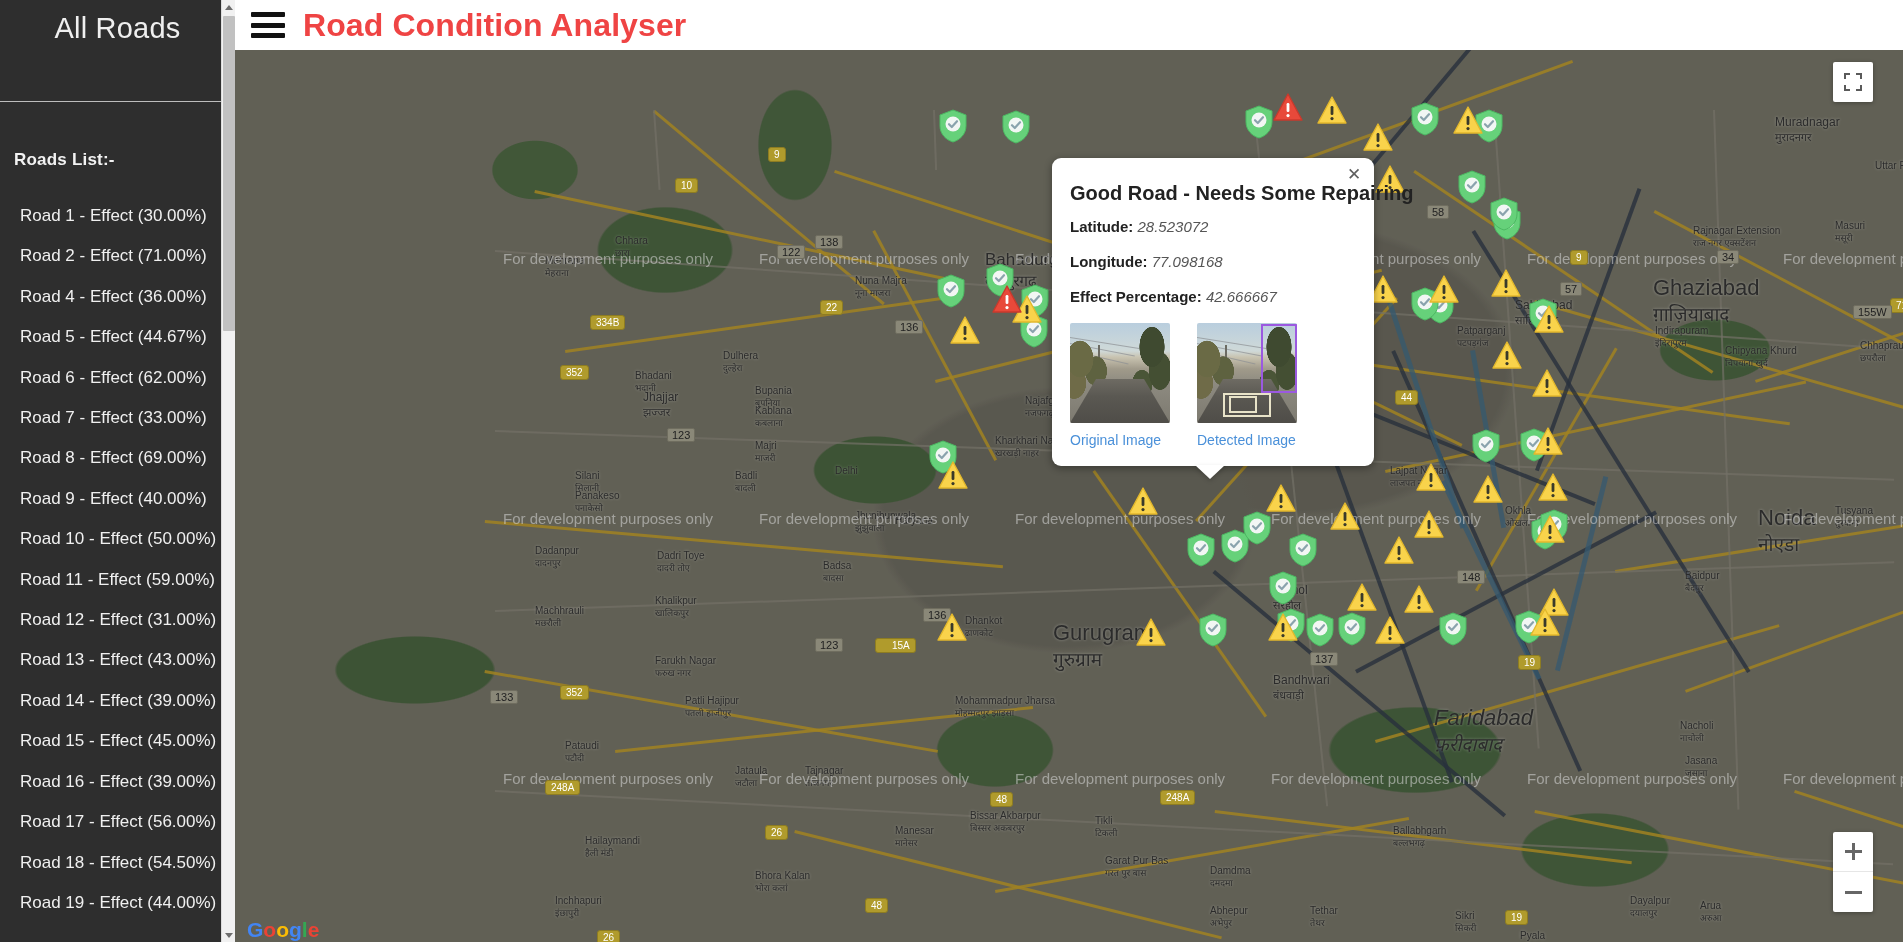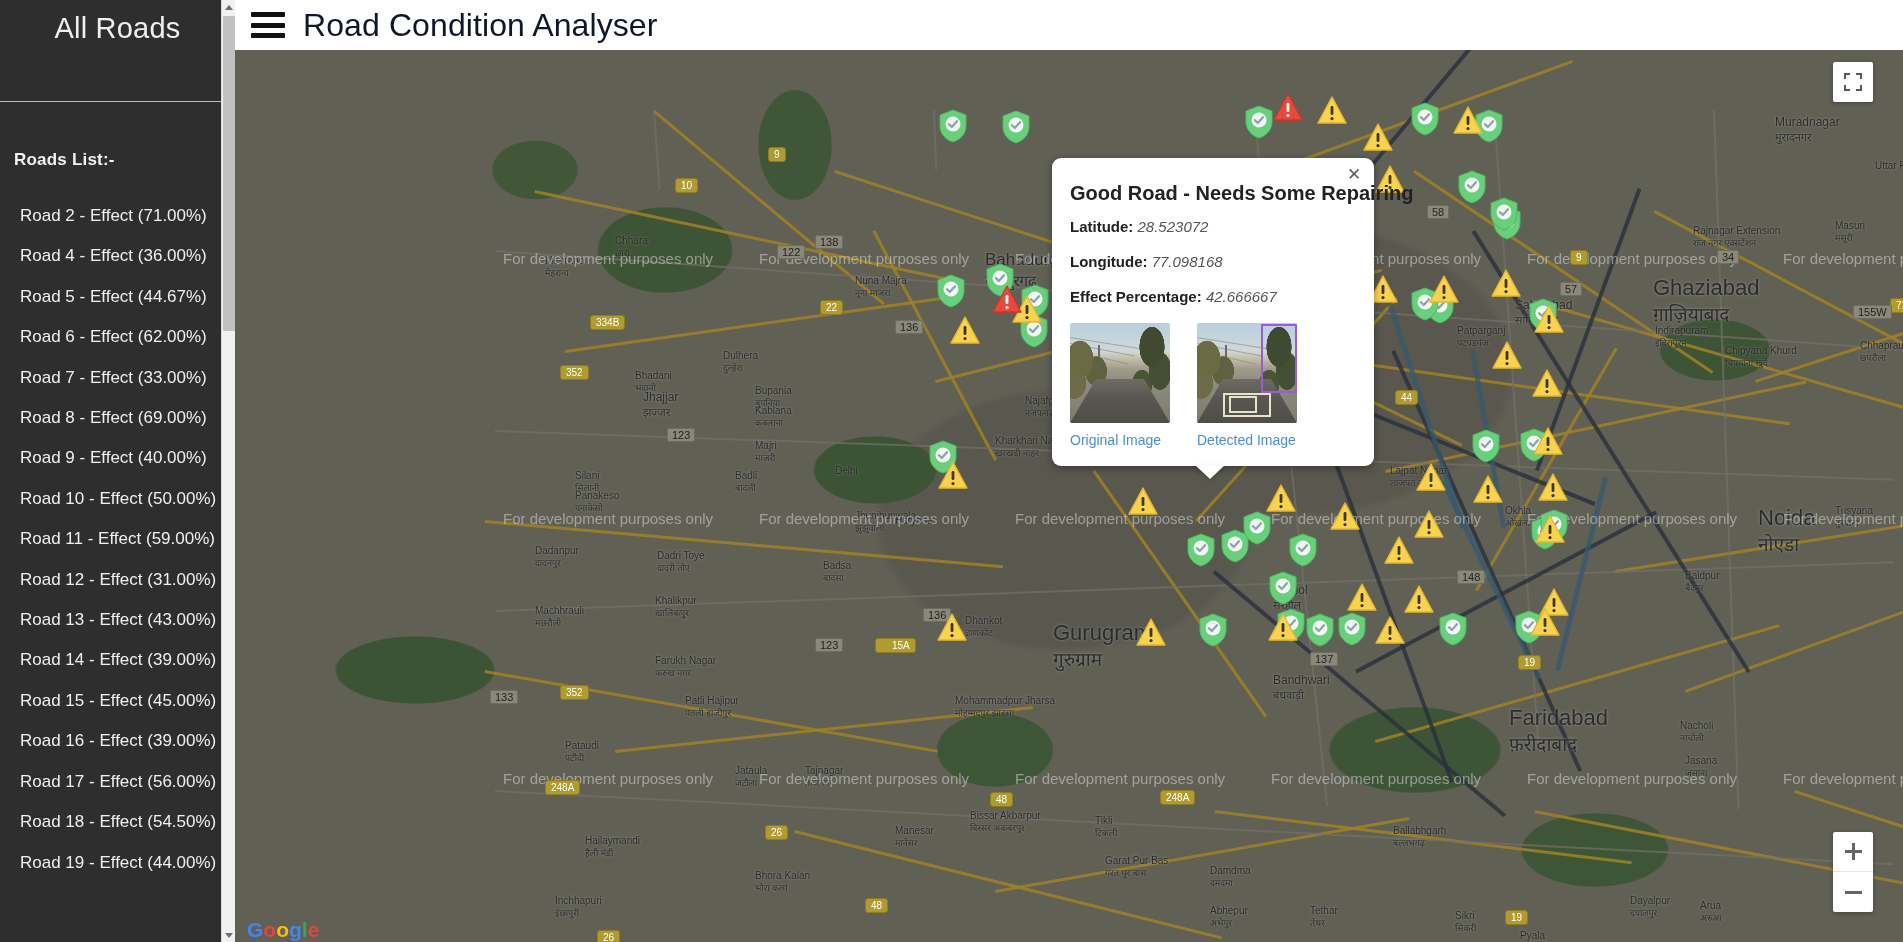--- a/index.html
+++ b/index.html
@@ -69,21 +69,21 @@
     background: #ffffff;
     display: flex; align-items: center;
     padding-left: 16px;
   }
   #hamburger {
     width: 34px; height: 26px; margin-right: 18px;
     display: flex; flex-direction: column; justify-content: space-between;
     cursor: pointer;
   }
   #hamburger span { display:block; height: 5px; background: #111; border-radius: 1px; }
-  #app-title { font-size: 32px; color: #0f172a; font-weight: 400; letter-spacing: .1px; }
+  #app-title { font-size: 32px; color: #ef4444; font-weight: 700; letter-spacing: .1px; }
 
   
   #map {
     position: absolute; top: 50px; left: 0;
     width: 1668px; height: 892px;
     overflow: hidden;
     background: #7d7a6c;
   }
   #map-base {
     position:absolute; inset:0;
@@ -223,20 +223,21 @@
 
 <div id="app">
 
   <aside id="sidebar">
     <div class="sidebar-head">
       <div class="sidebar-title">All Roads</div>
     </div>
     <div class="sidebar-body">
       <div class="roads-list-label">Roads List:-</div>
       <div id="roads-list">
+          <a class="road-item">Road 1 - Effect (30.00%)</a>
           <a class="road-item">Road 2 - Effect (71.00%)</a>
           <a class="road-item">Road 4 - Effect (36.00%)</a>
           <a class="road-item">Road 5 - Effect (44.67%)</a>
           <a class="road-item">Road 6 - Effect (62.00%)</a>
           <a class="road-item">Road 7 - Effect (33.00%)</a>
           <a class="road-item">Road 8 - Effect (69.00%)</a>
           <a class="road-item">Road 9 - Effect (40.00%)</a>
           <a class="road-item">Road 10 - Effect (50.00%)</a>
           <a class="road-item">Road 11 - Effect (59.00%)</a>
           <a class="road-item">Road 12 - Effect (31.00%)</a>
@@ -332,21 +333,21 @@
             <span class="hi">दिल्ली</span>
           </div>
           <div class="place big" style="left: 1418px; top: 225px;">
             <span class="en">Ghaziabad</span>
             <span class="hi">ग़ाज़ियाबाद</span>
           </div>
           <div class="place big" style="left: 818px; top: 570px;">
             <span class="en">Gurugram</span>
             <span class="hi">गुरुग्राम</span>
           </div>
-          <div class="place big" style="left: 1274px; top: 655px;">
+          <div class="place big" style="left: 1199px; top: 655px; font-style: italic;">
             <span class="en">Faridabad</span>
             <span class="hi">फ़रीदाबाद</span>
           </div>
           <div class="place big" style="left: 1523px; top: 455px;">
             <span class="en">Noida</span>
             <span class="hi">नोएडा</span>
           </div>
           <div class="place mid" style="left: 750px; top: 200px;">
             <span class="en">Bahadurgarh</span>
             <span class="hi">बहादुरगढ़</span>

